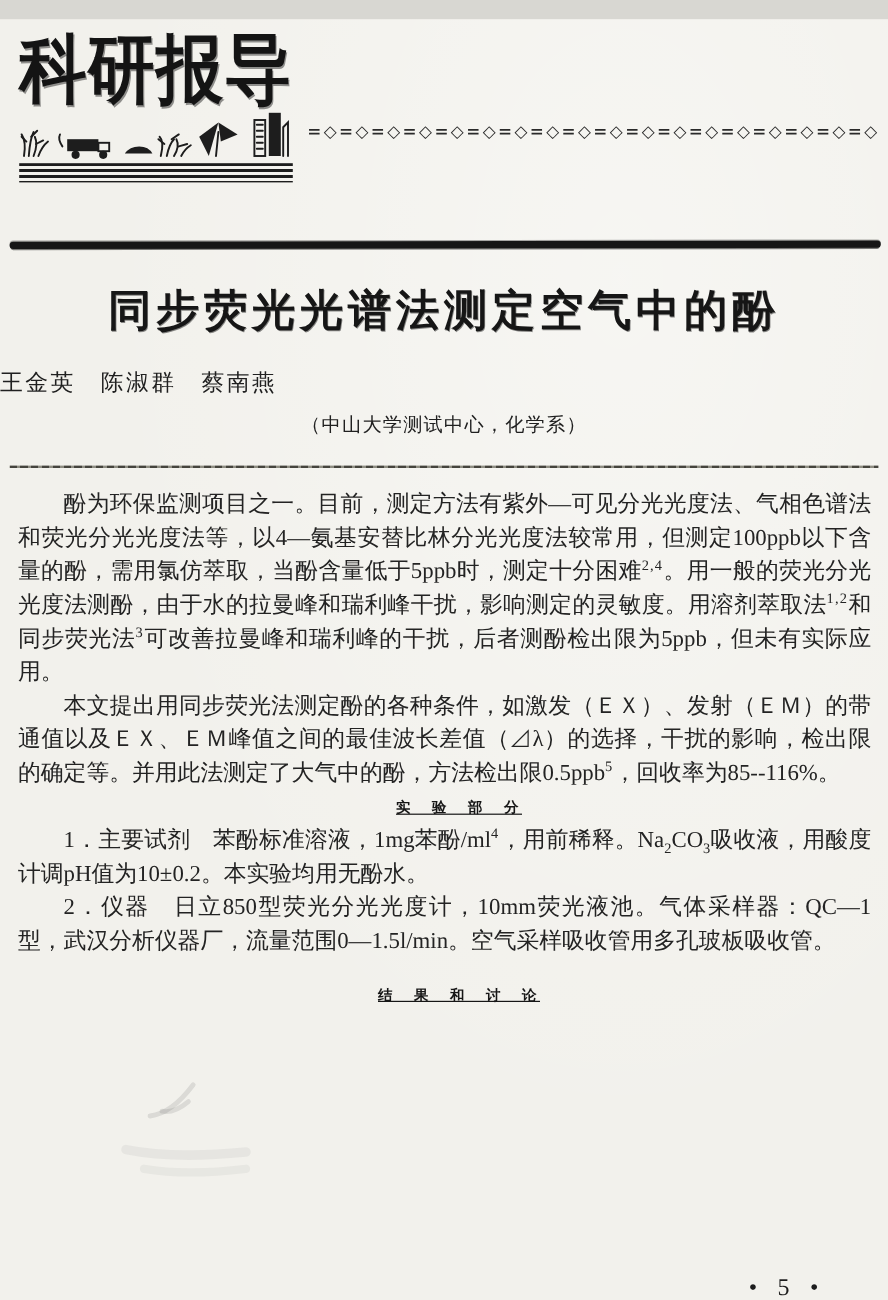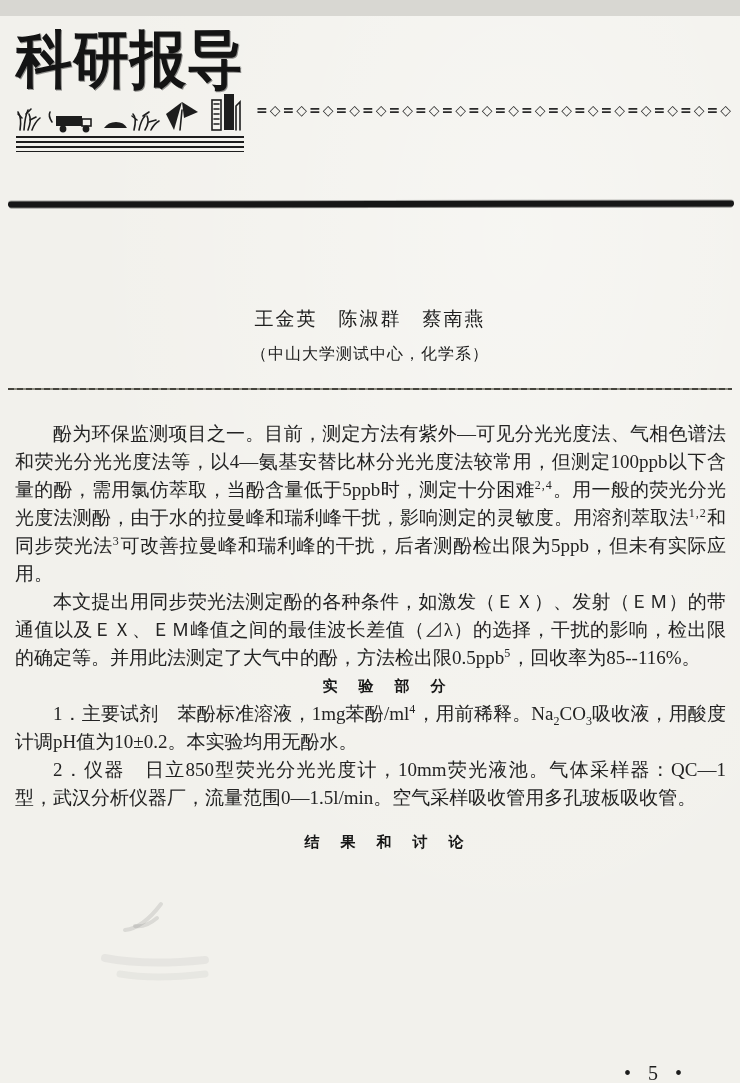--- a/index.html
+++ b/index.html
@@ -46,41 +46,41 @@
 
   
   .title{
     position:absolute;top:219px;left:0;width:100%;
     text-align:center;font-size:36px;font-weight:bold;
     letter-spacing:4px;color:#161616;
     text-shadow:.6px .6px 0 rgba(20,20,20,.5);
   }
   .authors{
     position:absolute;top:290px;left:0;width:100%;
-    text-align:center;font-size:19px;letter-spacing:2px;color:#202020;
+    font-size:19px;letter-spacing:2px;color:#202020;
   }
   .affiliation{
     position:absolute;top:328px;left:0;width:100%;
     text-align:center;font-size:16px;letter-spacing:1px;color:#202020;
   }
   .thin-divider{
     position:absolute;left:8px;right:8px;top:372px;height:2px;
     background:repeating-linear-gradient(90deg,#45443d 0 6px,#8e8d82 6px 9px);
   }
 
   
   .content{
-    position:absolute;top:404px;left:15px;right:14px;
+    position:absolute;top:391px;left:15px;right:14px;
     font-size:19px;line-height:28px;text-align:justify;
   }
   .content p{margin:0;text-indent:2em;}
   .section-heading{
-    text-align:center;font-weight:bold;font-size:15px;
+    text-align:center;font-weight:bold;font-size:12px;
     letter-spacing:3px;color:#161616;
-    margin:12px 0 10px;text-indent:0;
+    margin:12px 0 10px;text-indent:0;text-decoration:underline;
   }
   .section-heading.second{margin-top:16px;}
   sup{font-size:12px;vertical-align:super;line-height:0;letter-spacing:1px;}
   sub{font-size:12px;vertical-align:sub;line-height:0;}
 
   
   .smudge{
     position:absolute;left:95px;top:880px;width:130px;height:90px;
     pointer-events:none;opacity:.8;
   }
@@ -123,20 +123,21 @@
         <path d="M220 38 V14 l4 -4 V38" fill="none"></path>
       </g>
     </svg>
     <div class="logo-lines"></div>
   </div>
 
   <div class="chain">=◇=◇=◇=◇=◇=◇=◇=◇=◇=◇=◇=◇=◇=◇=◇=◇=◇=◇=◇=◇=◇=◇=◇=◇=</div>
 
   <div class="rough-divider"></div>
 
+  <div class="title">同步荧光光谱法测定空气中的酚</div>
   <div class="authors">王金英　陈淑群　蔡南燕</div>
   <div class="affiliation">（中山大学测试中心，化学系）</div>
 
   <div class="thin-divider"></div>
 
   <div class="content">
     <p>酚为环保监测项目之一。目前，测定方法有紫外—可见分光光度法、气相色谱法和荧光分光光度法等，以4—氨基安替比林分光光度法较常用，但测定100ppb以下含量的酚，需用氯仿萃取，当酚含量低于5ppb时，测定十分困难<sup>2,4</sup>。用一般的荧光分光光度法测酚，由于水的拉曼峰和瑞利峰干扰，影响测定的灵敏度。用溶剂萃取法<sup>1,2</sup>和同步荧光法<sup>3</sup>可改善拉曼峰和瑞利峰的干扰，后者测酚检出限为5ppb，但未有实际应用。</p>
     <p>本文提出用同步荧光法测定酚的各种条件，如激发（ＥＸ）、发射（ＥＭ）的带通值以及ＥＸ、ＥＭ峰值之间的最佳波长差值（⊿λ）的选择，干扰的影响，检出限的确定等。并用此法测定了大气中的酚，方法检出限0.5ppb<sup>5</sup>，回收率为85--116%。</p>
 
     <p class="section-heading">实　验　部　分</p>

